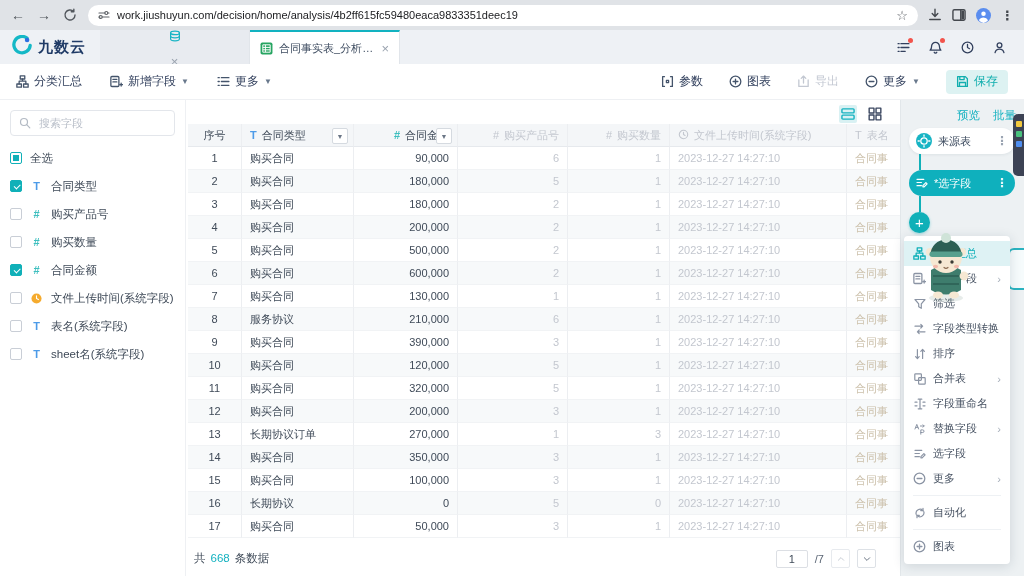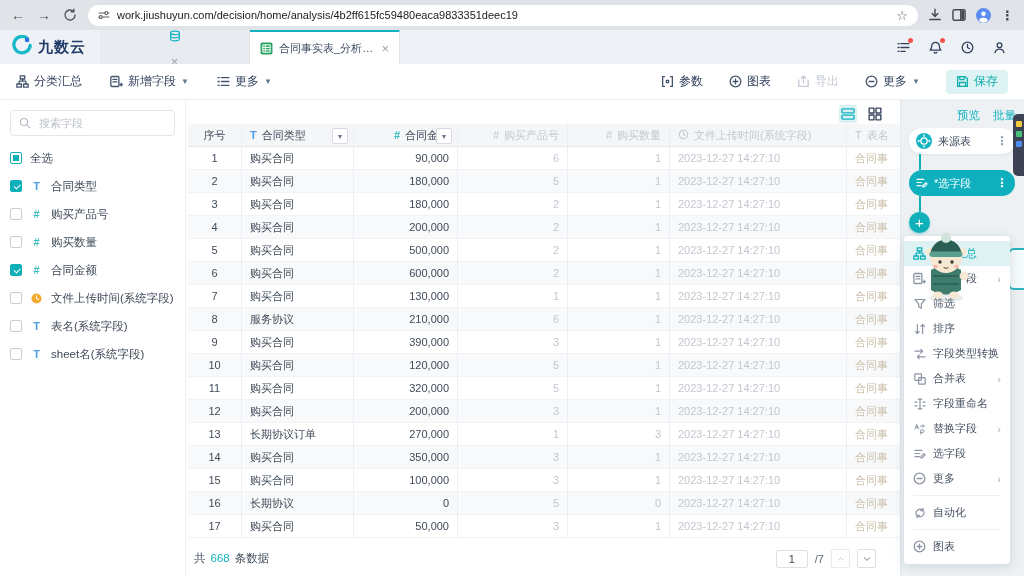--- a/index.html
+++ b/index.html
@@ -678,32 +678,32 @@
           <span class="mic">
             <svg viewBox="0 0 12 12" width="12" height="12" fill="none" stroke="currentColor" stroke-width="1.2" stroke-linecap="round" stroke-linejoin="round">
               <path d="M1 1.5h10L7.3 5.8v4.5L4.7 8.7V5.8z"></path>
             </svg>
           </span>
           <span class="m-label">筛选</span>
         </div>
         <div class="m-item">
           <span class="mic">
             <svg viewBox="0 0 12 12" width="12" height="12" fill="none" stroke="currentColor" stroke-width="1.2" stroke-linecap="round" stroke-linejoin="round">
+              <path d="M1 3.2h7.6M8.6 3.2L6.8 1.4M8.6 3.2L6.8 5M11 8.8H3.4M3.4 8.8l1.8-1.8M3.4 8.8l1.8 1.8"></path>
+            </svg>
+          </span>
+          <span class="m-label">字段类型转换</span>
+        </div>
+        <div class="m-item">
+          <span class="mic">
+            <svg viewBox="0 0 12 12" width="12" height="12" fill="none" stroke="currentColor" stroke-width="1.2" stroke-linecap="round" stroke-linejoin="round">
               <path d="M3.4 10.5v-9M1.6 8.7l1.8 1.8 1.8-1.8M8.6 1.5v9M6.8 3.3l1.8-1.8 1.8 1.8"></path>
             </svg>
           </span>
           <span class="m-label">排序</span>
-        </div>
-        <div class="m-item">
-          <span class="mic">
-            <svg viewBox="0 0 12 12" width="12" height="12" fill="none" stroke="currentColor" stroke-width="1.2" stroke-linecap="round" stroke-linejoin="round">
-              <path d="M1 3.2h7.6M8.6 3.2L6.8 1.4M8.6 3.2L6.8 5M11 8.8H3.4M3.4 8.8l1.8-1.8M3.4 8.8l1.8 1.8"></path>
-            </svg>
-          </span>
-          <span class="m-label">字段类型转换</span>
         </div>
         <div class="m-item">
           <span class="mic">
             <svg viewBox="0 0 12 12" width="12" height="12" fill="none" stroke="currentColor" stroke-width="1.2" stroke-linecap="round" stroke-linejoin="round">
               <rect x="0.8" y="0.8" width="6.6" height="6.6" rx="0.8"></rect>
               <rect x="4.6" y="4.6" width="6.6" height="6.6" rx="0.8"></rect>
             </svg>
           </span>
           <span class="m-label">合并表</span>
           <span class="m-arrow">›</span>

